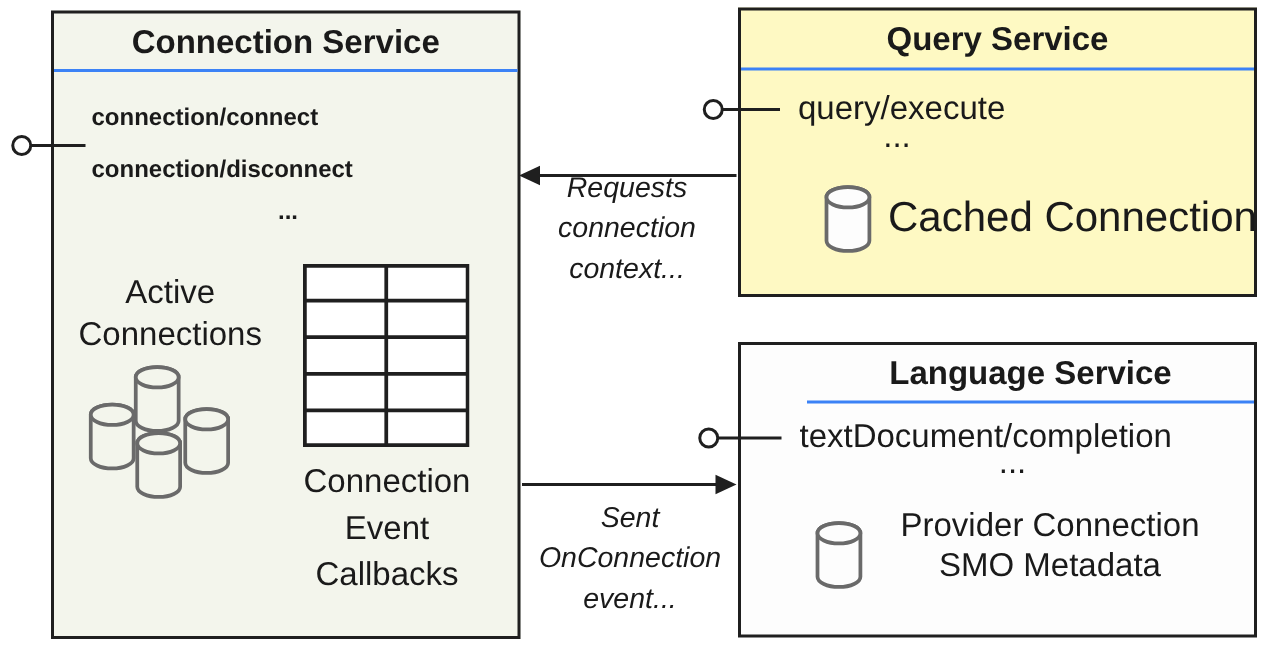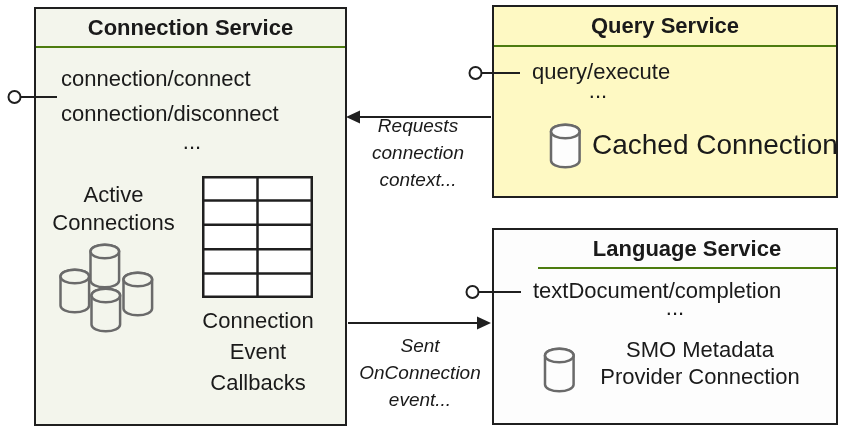--- a/index.html
+++ b/index.html
@@ -38,35 +38,36 @@
     background: #fef9c3;
   }
   .box-language {
     left: 492px; top: 228px;
     width: 346px; height: 197px;
     background: #fdfdfd;
     padding-left: 44px;
   }
   .box-header {
     width: 100%;
-    border-bottom: 2px solid #4d7c0f;
+    border-bottom: 2px solid #3b82f6;
     font-weight: bold;
     font-size: 22px;
     text-align: center;
   }
   .box-connection .box-header { height: 39px; line-height: 37px; }
   .box-query .box-header      { height: 40px; line-height: 38px; }
   .box-language .box-header   { height: 39px; line-height: 37px; }
 
   .abs { position: absolute; }
 
   .methods {
     left: 25px; top: 52px; width: 262px;
-    font-size: 22px; line-height: 35px;
+    font-size: 16px; line-height: 35px;
     text-align: left;
+    font-weight: bold;
   }
   .methods .ellipsis-line { text-align: center; line-height: 22px; }
 
   .active-label {
     left: 10px; top: 172px; width: 135px;
     font-size: 22px; line-height: 28px;
     text-align: center;
   }
   .cluster-icon { left: 22px; top: 234px; }
   .table-icon   { left: 166px; top: 167px; }
@@ -183,22 +184,22 @@
     <div class="abs method-line l-method">textDocument/completion</div>
     <div class="abs l-ellipsis">...</div>
 
     <svg class="abs l-cyl" width="33" height="46" viewBox="0 0 32 46">
       <g fill="#fdfdfd" stroke="#6a6a6a" stroke-width="2.5">
         <path d="M1.5 8.5 a14.3 6.8 0 0 1 28.6 0 l0 29 a14.3 6.8 0 0 1 -28.6 0 z"></path>
         <ellipse cx="15.8" cy="8.5" rx="14.3" ry="6.8"></ellipse>
       </g>
     </svg>
     <div class="abs l-meta">
+      <div>Provider Connection</div>
       <div>SMO Metadata</div>
-      <div>Provider Connection</div>
     </div>
   </div>
 
   <div class="annotation annotation-requests">
     <div>Requests</div>
     <div>connection</div>
     <div>context...</div>
   </div>
   <div class="annotation annotation-sent">
     <div>Sent</div>

